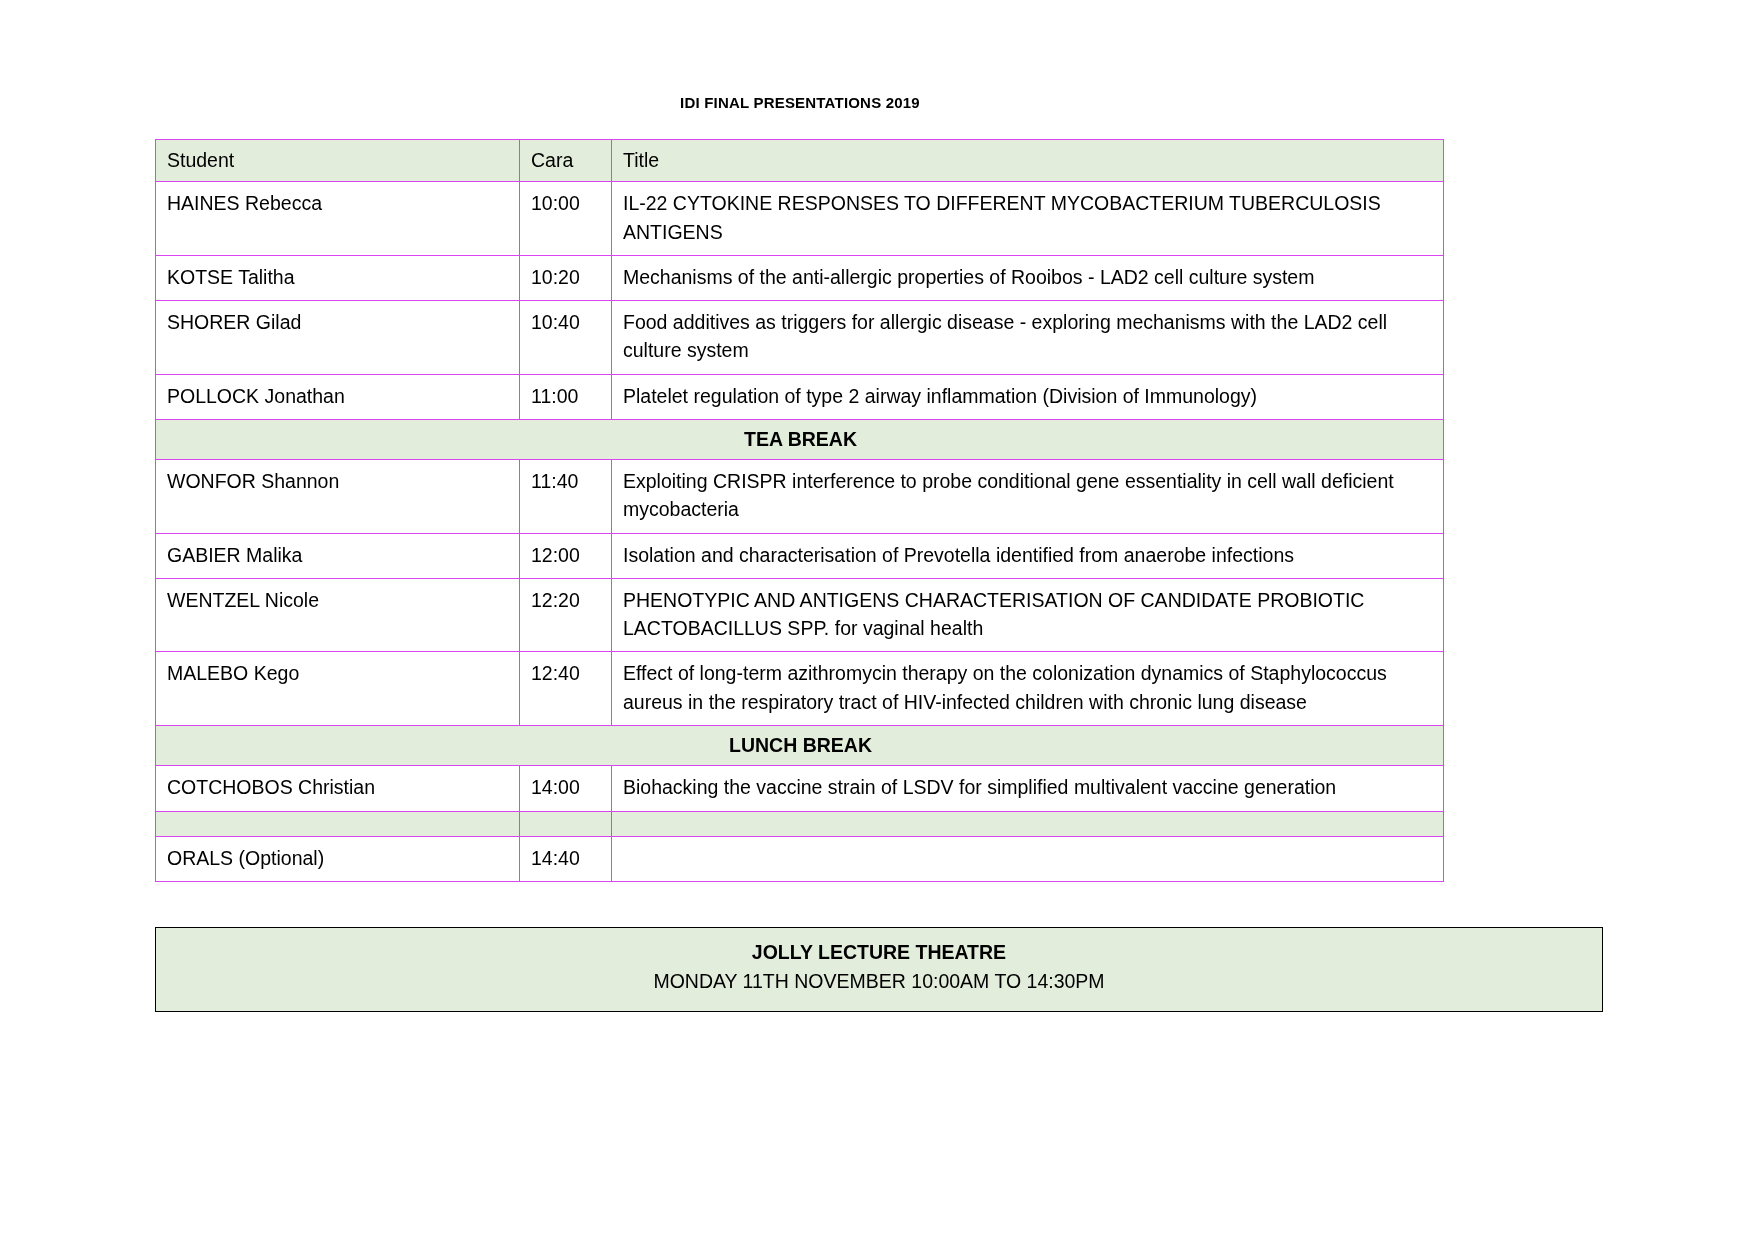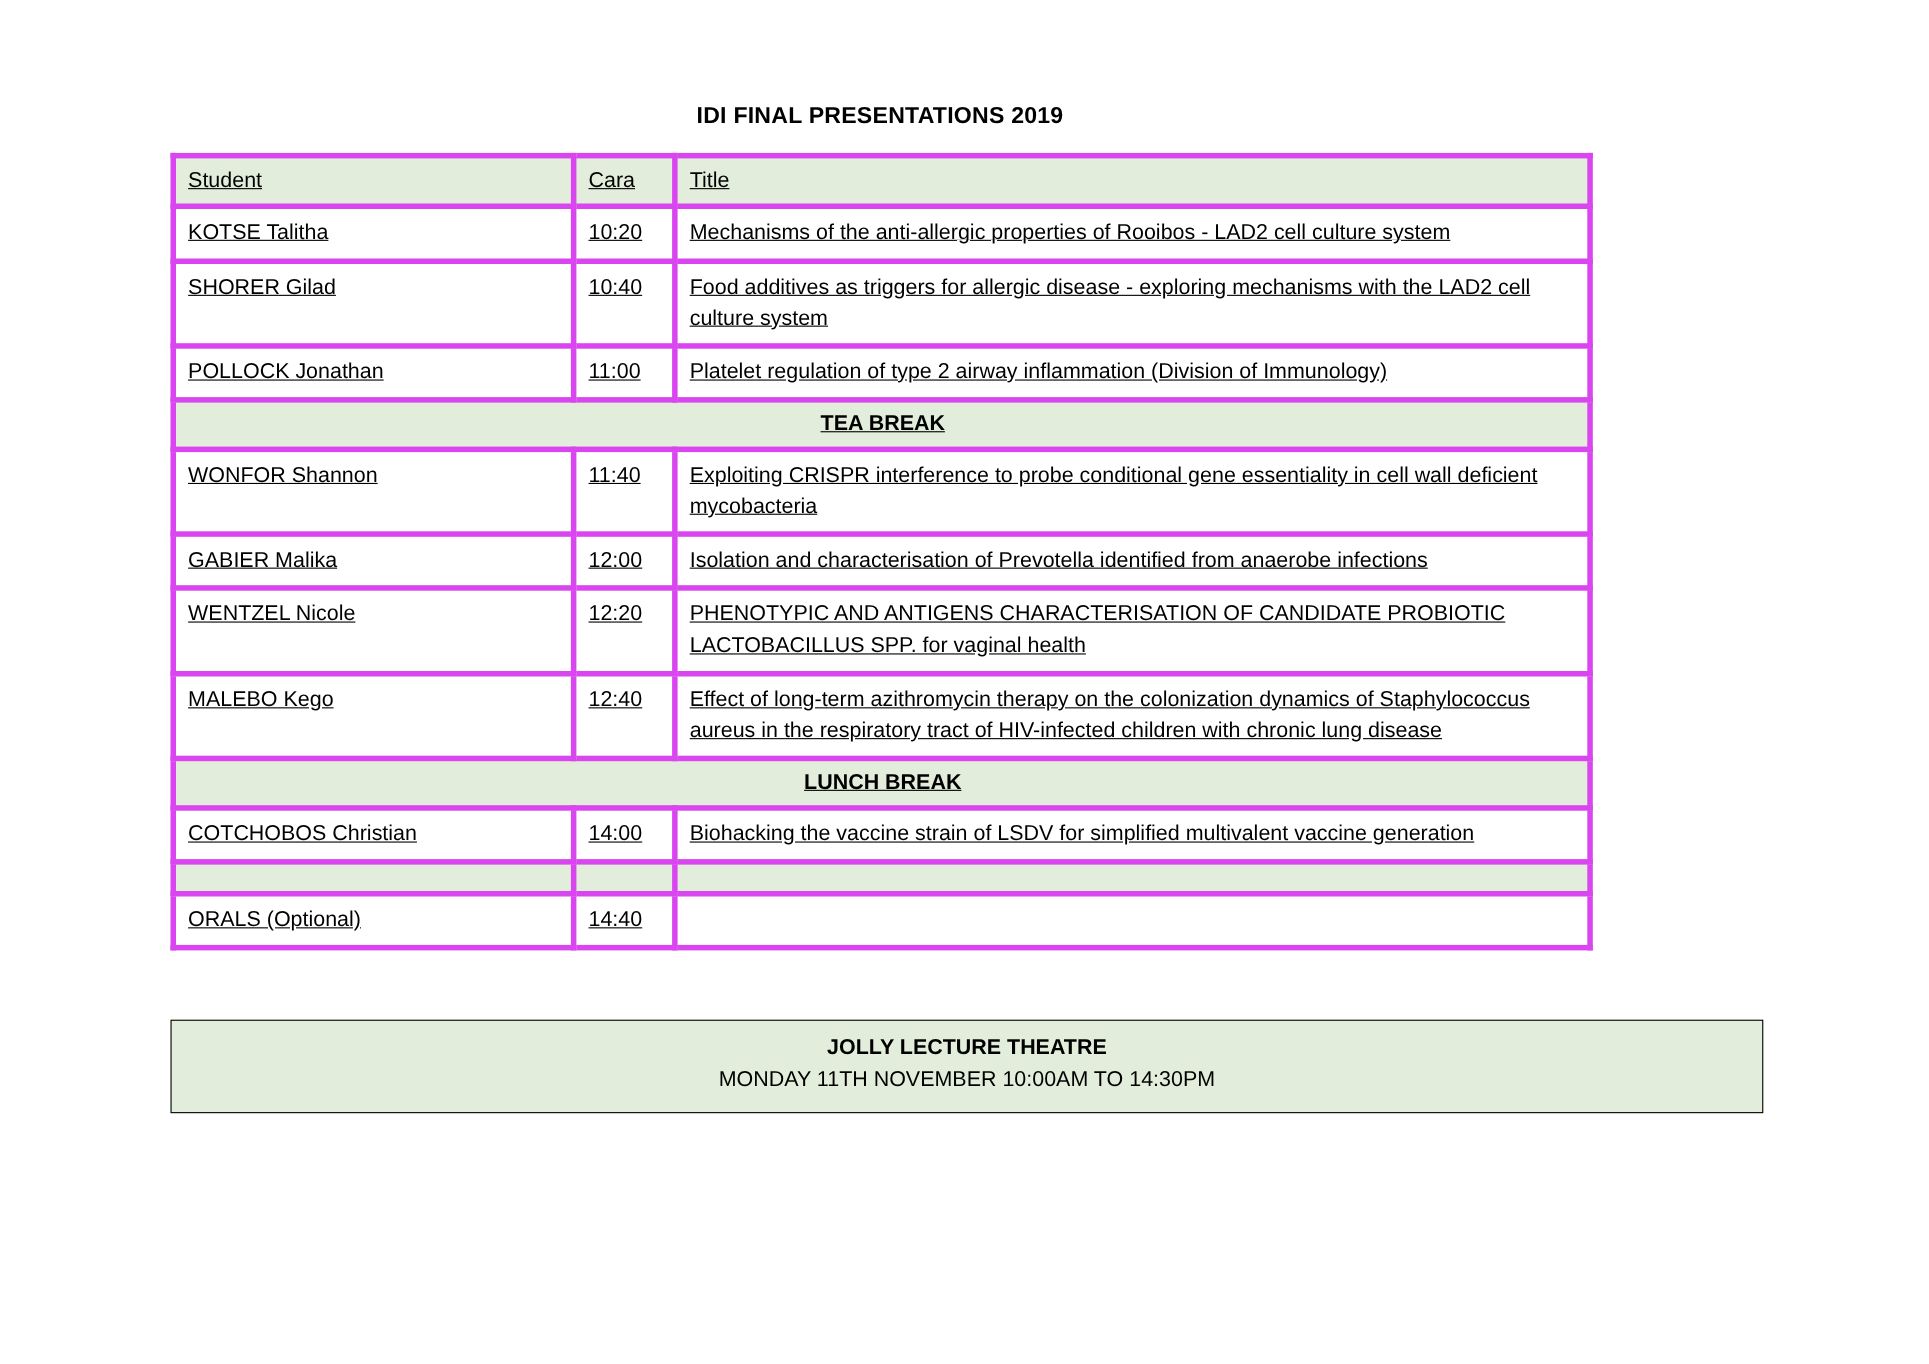--- a/index.html
+++ b/index.html
@@ -21,45 +21,44 @@
     top: 0;
     width: 1754px;
     height: 1240px;
   }
   .doc-title {
     position: absolute;
     left: 155px;
     top: 94px;
     width: 1290px;
     text-align: center;
-    font-size: 21px;
+    font-size: 15px;
     font-weight: bold;
     letter-spacing: 0.2px;
   }
   table.schedule {
     position: absolute;
     left: 155px;
     top: 139px;
     width: 1288px;
     border-collapse: collapse;
     table-layout: fixed;
   }
   table.schedule col.c-student { width: 364px; }
   table.schedule col.c-time { width: 92px; }
   table.schedule col.c-title { width: 832px; }
 
   table.schedule td, table.schedule th {
-    border: 5px solid #d946ef;
+    border: 1px solid #d946ef;
     vertical-align: top;
     padding: 7px 9px 9px 11px;
     font-size: 19.5px;
     line-height: 1.45;
     font-weight: normal;
     text-align: left;
-    text-decoration: underline;
   }
   tr.header-row td {
     background: #e2eddb;
     padding-top: 6px;
     padding-bottom: 7px;
   }
   td.student {
     vertical-align: middle;
   }
   td.time {
@@ -113,20 +112,25 @@
       <col class="c-student">
       <col class="c-time">
       <col class="c-title">
     </colgroup>
     <tbody id="schedule-body">
       <tr class="header-row">
         <td>Student</td>
         <td>Cara</td>
         <td>Title</td>
       </tr>
+    <tr class="entry">
+          <td class="student">HAINES Rebecca</td>
+          <td class="time">10:00</td>
+          <td class="title">IL-22 CYTOKINE RESPONSES TO DIFFERENT MYCOBACTERIUM TUBERCULOSIS ANTIGENS</td>
+        </tr>
         <tr class="entry">
           <td class="student">KOTSE Talitha</td>
           <td class="time">10:20</td>
           <td class="title">Mechanisms of the anti-allergic properties of Rooibos - LAD2 cell culture system</td>
         </tr>
         <tr class="entry">
           <td class="student">SHORER Gilad</td>
           <td class="time">10:40</td>
           <td class="title">Food additives as triggers for allergic disease - exploring mechanisms with the LAD2 cell culture system</td>
         </tr>

